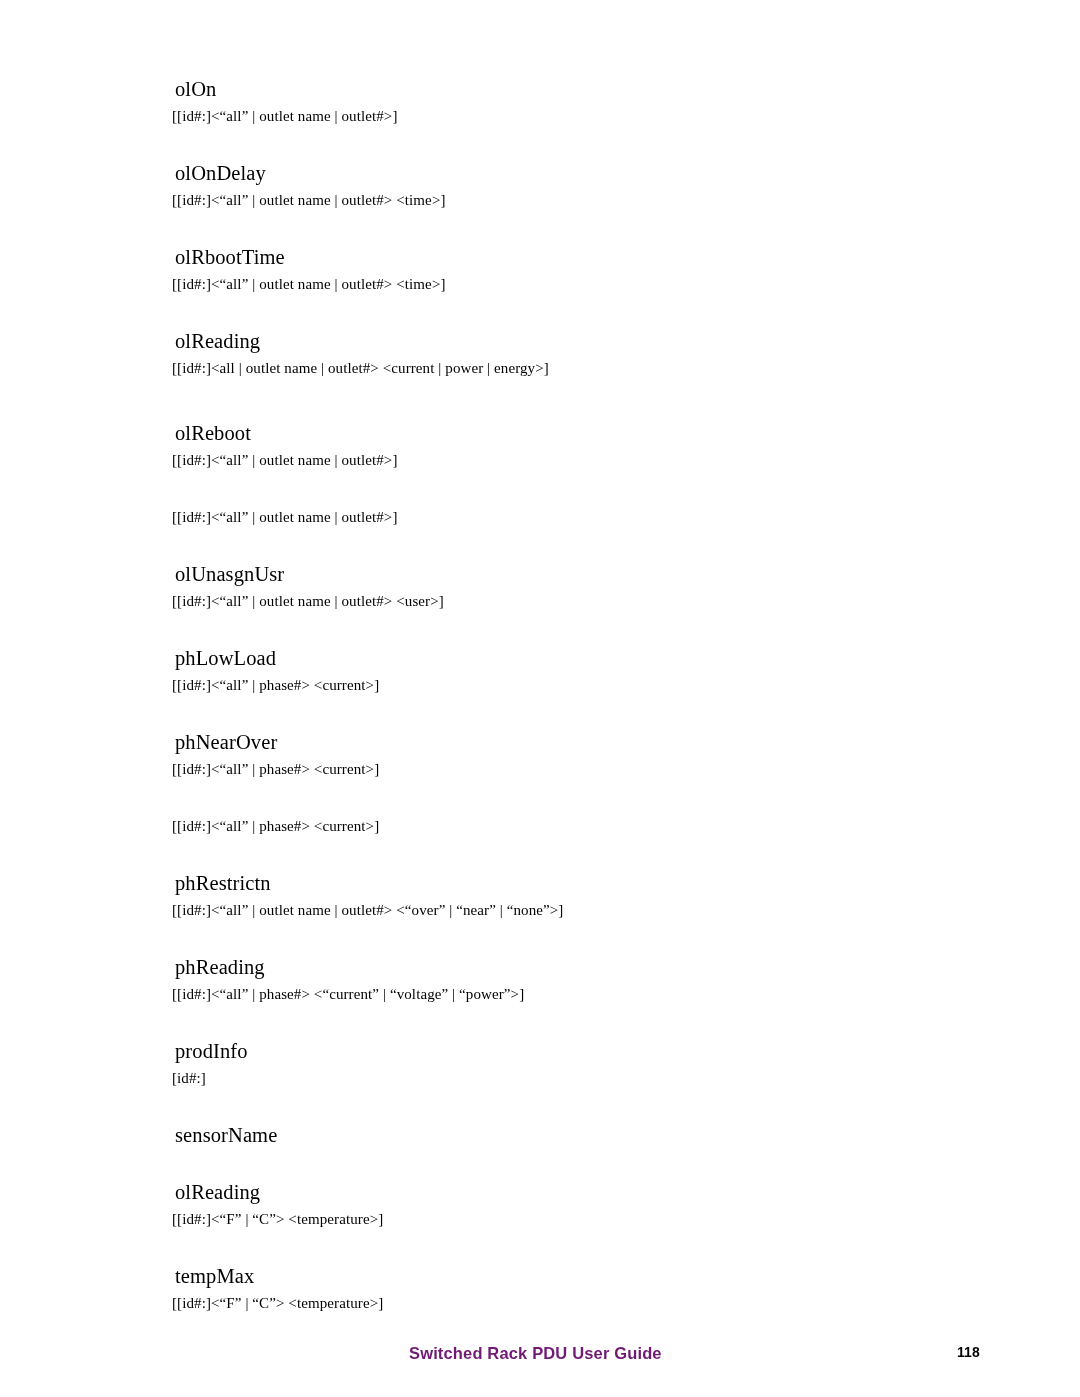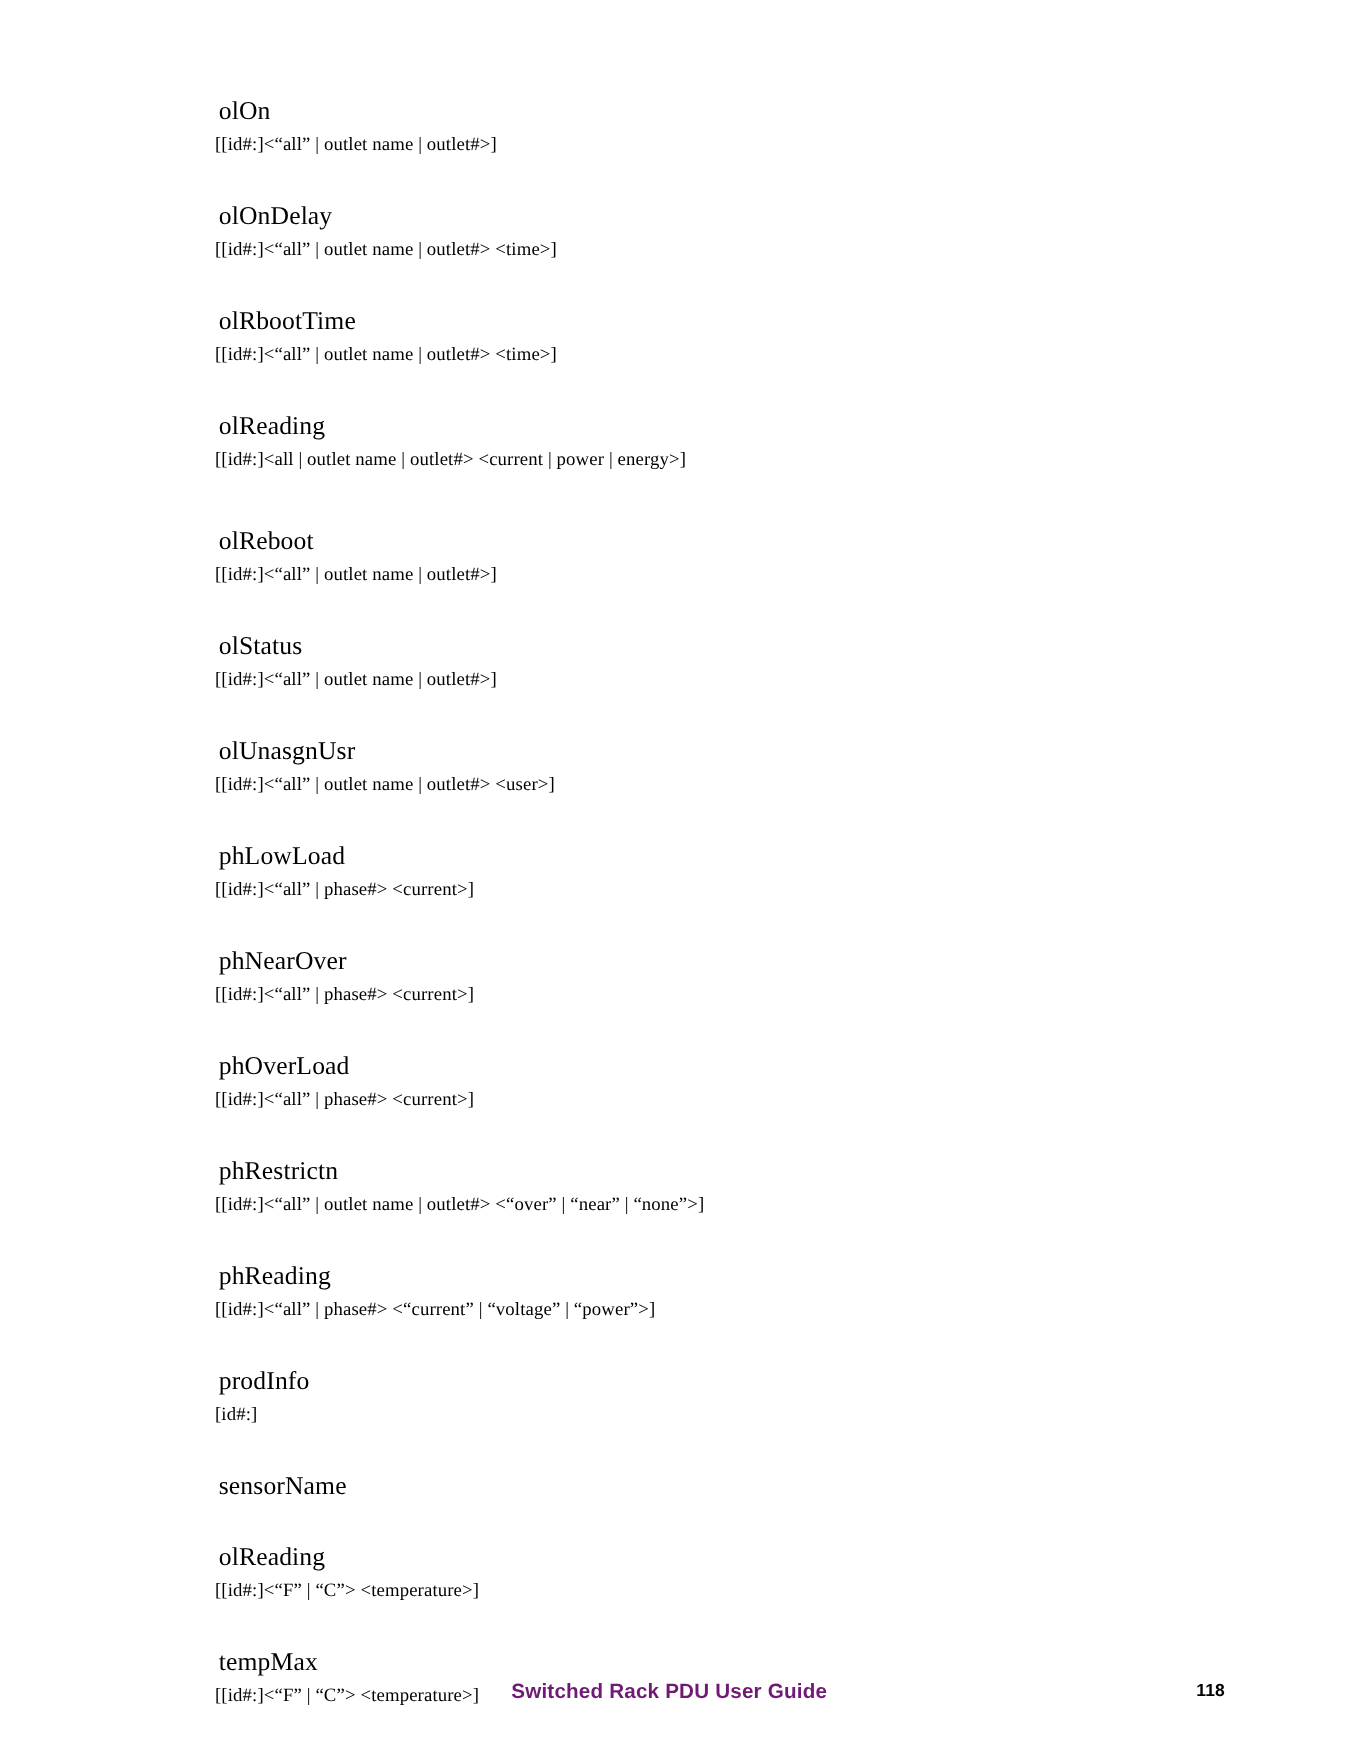--- a/index.html
+++ b/index.html
@@ -113,41 +113,39 @@
       <div class="cmd-name">olReading</div>
       <div class="cmd-syntax">[[id#:]&lt;all | outlet name | outlet#&gt; &lt;current | power | energy&gt;]</div>
     </div>
 
     <div class="cmd-entry">
       <div class="cmd-name">olReboot</div>
       <div class="cmd-syntax">[[id#:]&lt;“all” | outlet name | outlet#&gt;]</div>
     </div>
 
     <div class="cmd-entry">
-      <div class="cmd-name">olStatus</div>
       <div class="cmd-syntax">[[id#:]&lt;“all” | outlet name | outlet#&gt;]</div>
     </div>
 
     <div class="cmd-entry">
       <div class="cmd-name">olUnasgnUsr</div>
       <div class="cmd-syntax">[[id#:]&lt;“all” | outlet name | outlet#&gt; &lt;user&gt;]</div>
     </div>
 
     <div class="cmd-entry">
       <div class="cmd-name">phLowLoad</div>
       <div class="cmd-syntax">[[id#:]&lt;“all” | phase#&gt; &lt;current&gt;]</div>
     </div>
 
     <div class="cmd-entry">
       <div class="cmd-name">phNearOver</div>
       <div class="cmd-syntax">[[id#:]&lt;“all” | phase#&gt; &lt;current&gt;]</div>
     </div>
 
     <div class="cmd-entry">
-      <div class="cmd-name">phOverLoad</div>
       <div class="cmd-syntax">[[id#:]&lt;“all” | phase#&gt; &lt;current&gt;]</div>
     </div>
 
     <div class="cmd-entry">
       <div class="cmd-name">phRestrictn</div>
       <div class="cmd-syntax">[[id#:]&lt;“all” | outlet name | outlet#&gt; &lt;“over” | “near” | “none”&gt;]</div>
     </div>
 
     <div class="cmd-entry">
       <div class="cmd-name">phReading</div>

